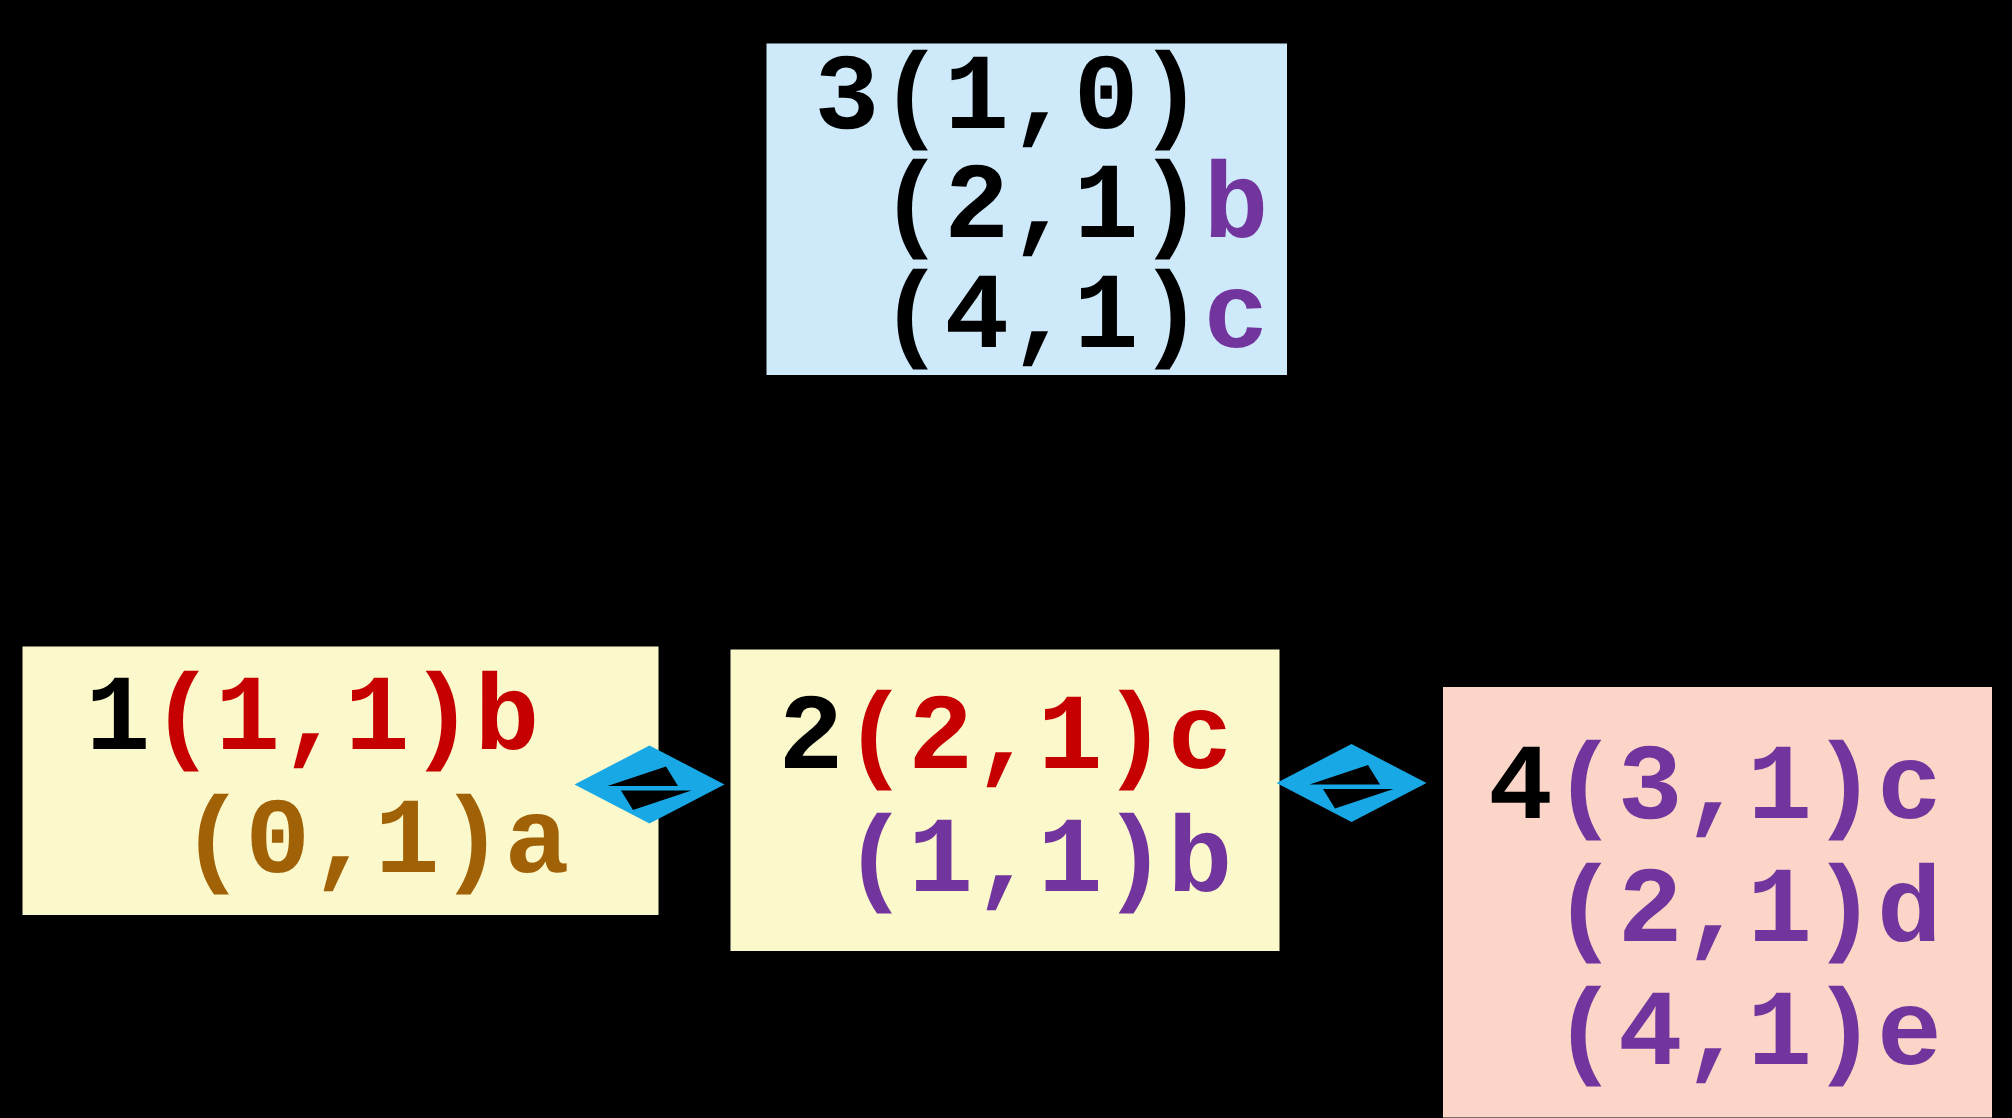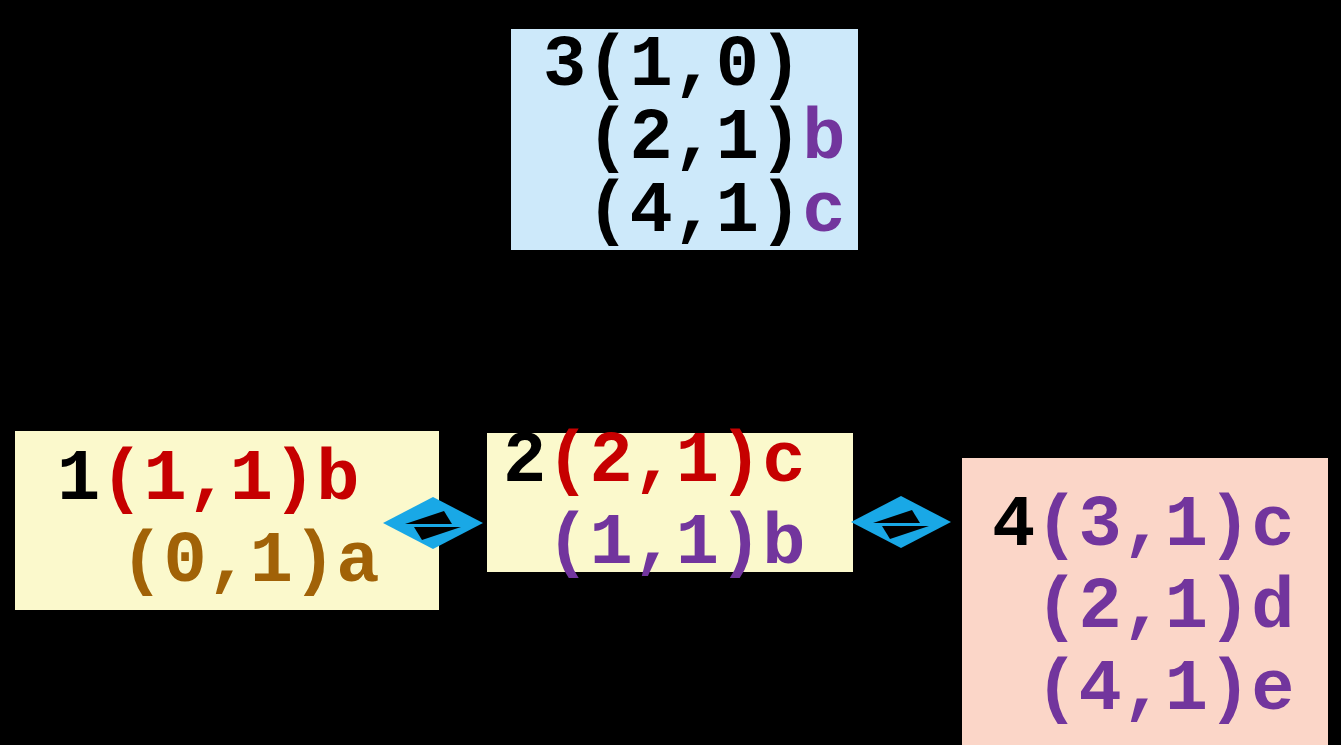--- a/index.html
+++ b/index.html
@@ -33,21 +33,21 @@
     line-height: 82px;
     white-space: pre;
   }
   .fill-blue   { background: var(--box-blue,   #cde9fa); }
   .fill-yellow { background: var(--box-yellow, #fbf9cc); }
   .fill-pink   { background: var(--box-pink,   #fbd6c8); }
 
   #node-3 { left: 499px; top: 29px;  width: 347px; height: 221px; padding-left: 32px; margin-left: 12px; }
   #node-3 .line { line-height: 73px; }
   #node-1 { left: 15px;  top: 431px; width: 424px; height: 179px; padding-left: 42px; }
-  #node-2 { left: 487px; top: 433px; width: 366px; height: 139px; padding-left: 16px; }
+  #node-2 { left: 487px; top: 433px; width: 366px; height: 201px; padding-left: 32px; }
   #node-4 { left: 962px; top: 433px; width: 366px; height: 299px; padding-left: 30px; margin-top: 25px; }
 
   .link-diamond {
     position: absolute;
     width: 100px;
     height: 56px;
   }
   #link-1-2 { left: 383px; top: 495px; }
   #link-2-4 { left: 851px; top: 494px; }
   .link-diamond svg { display: block; }

